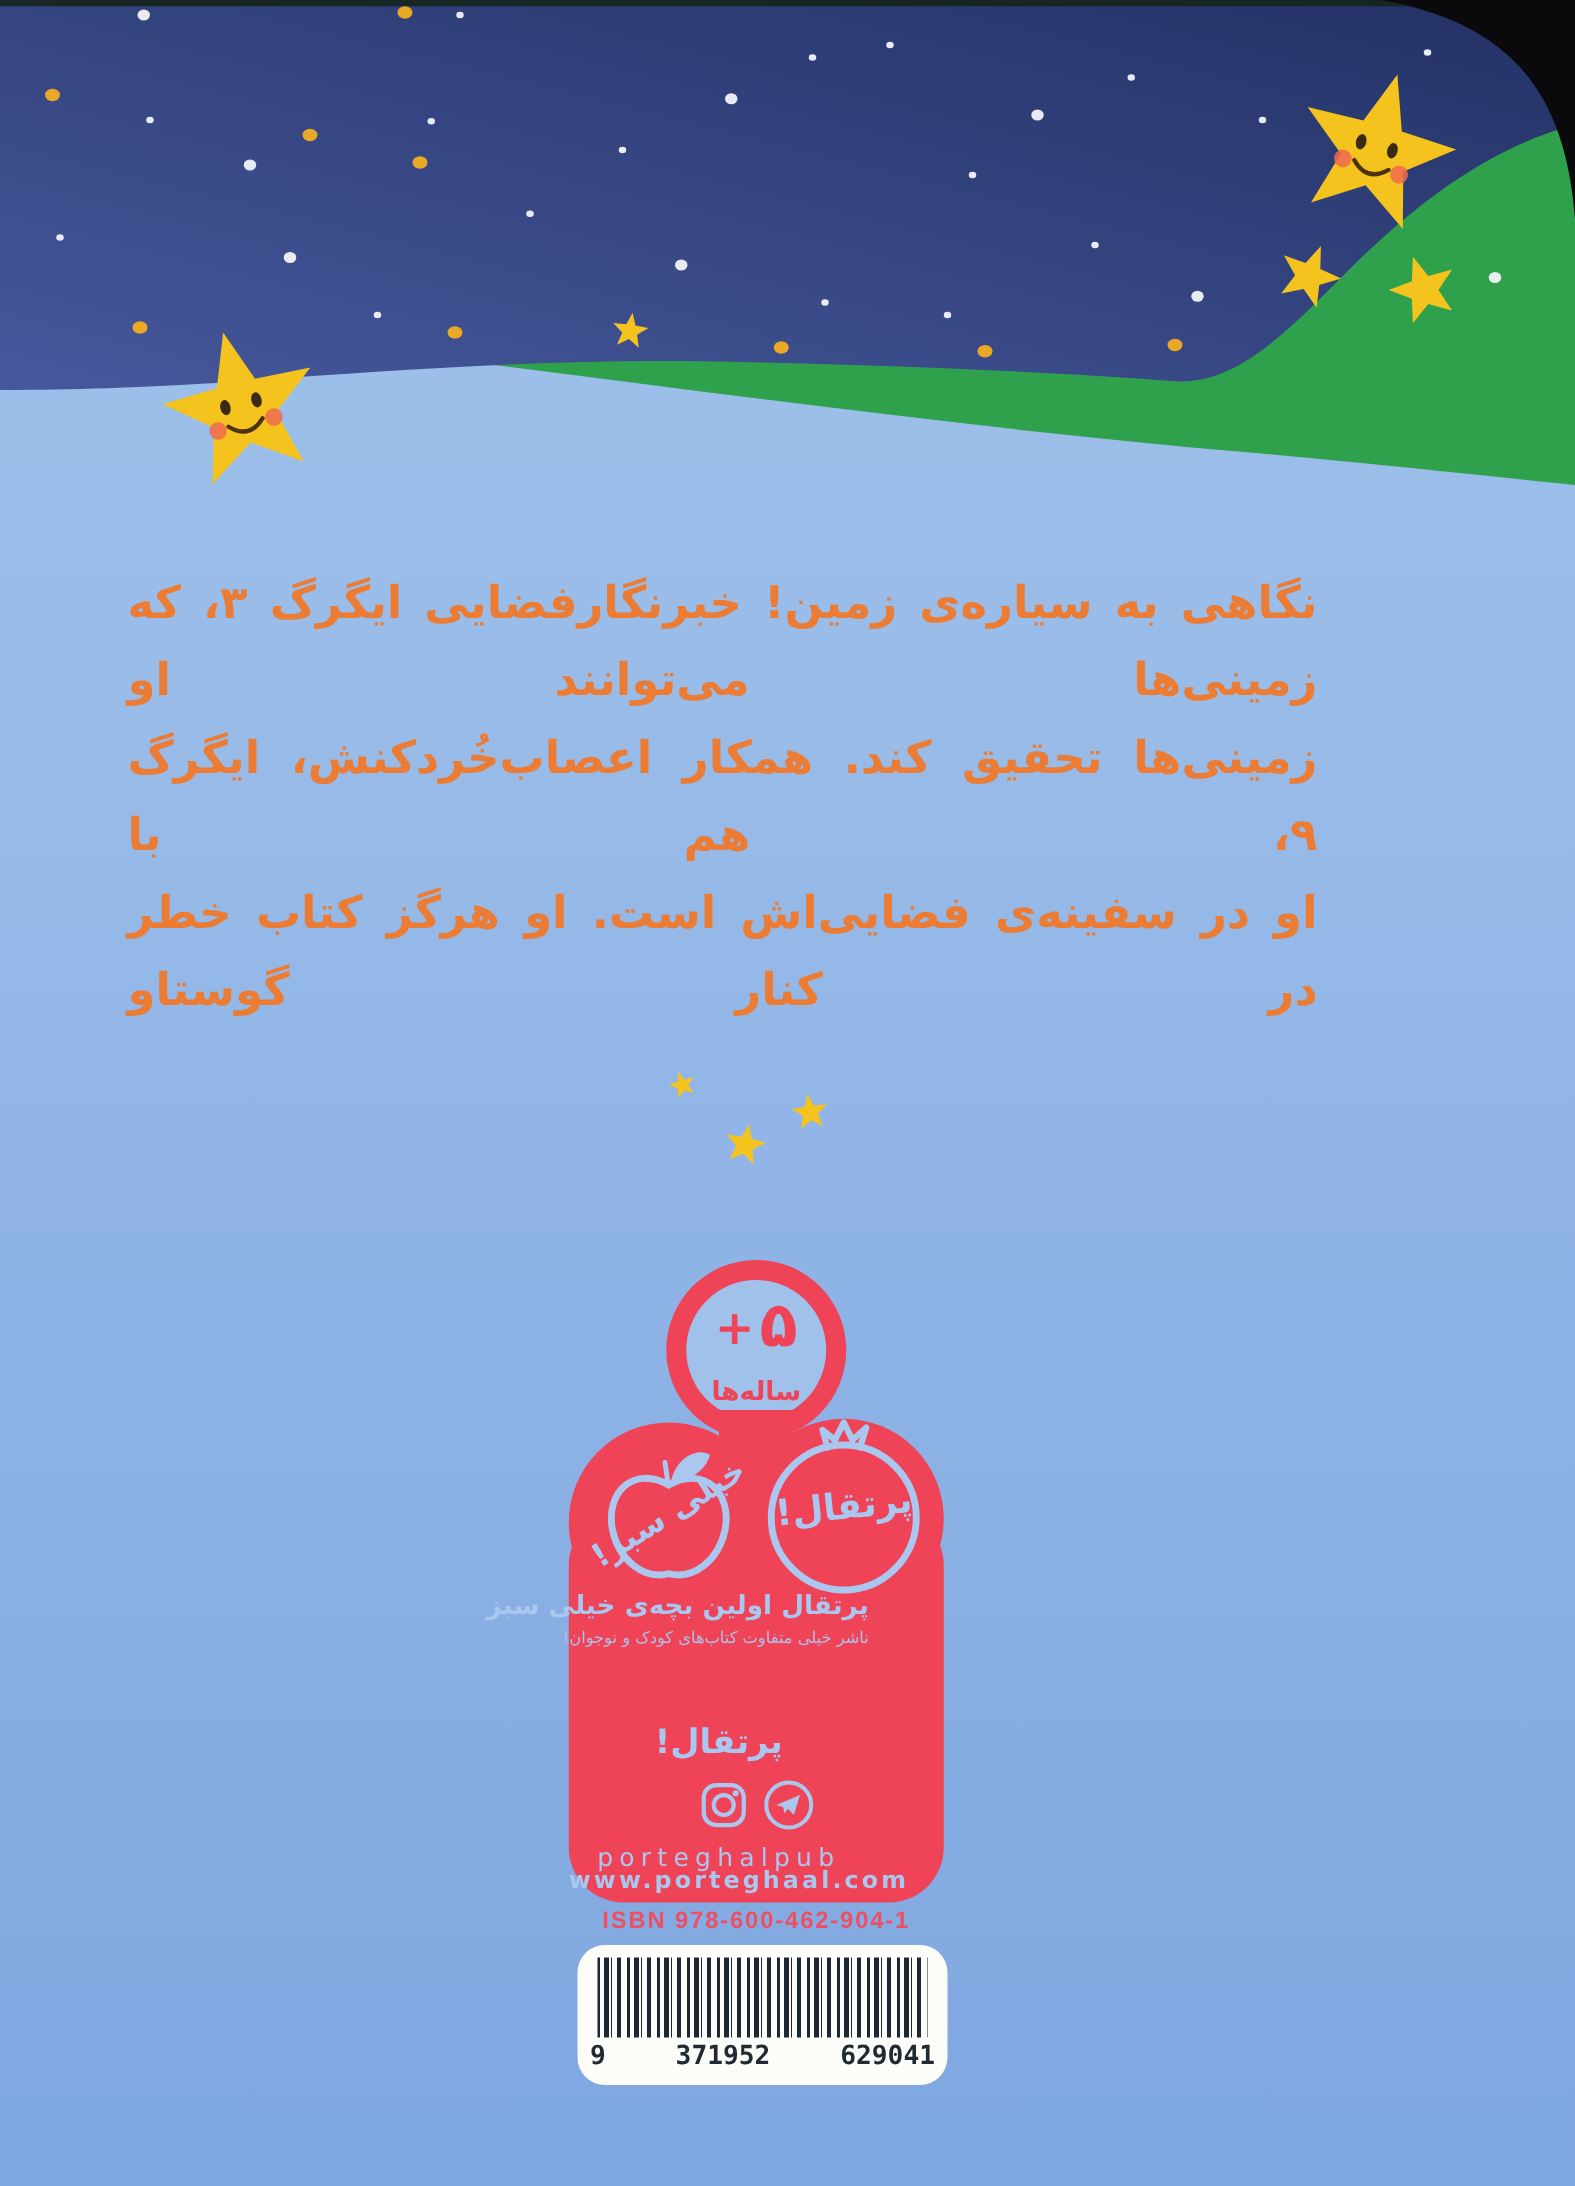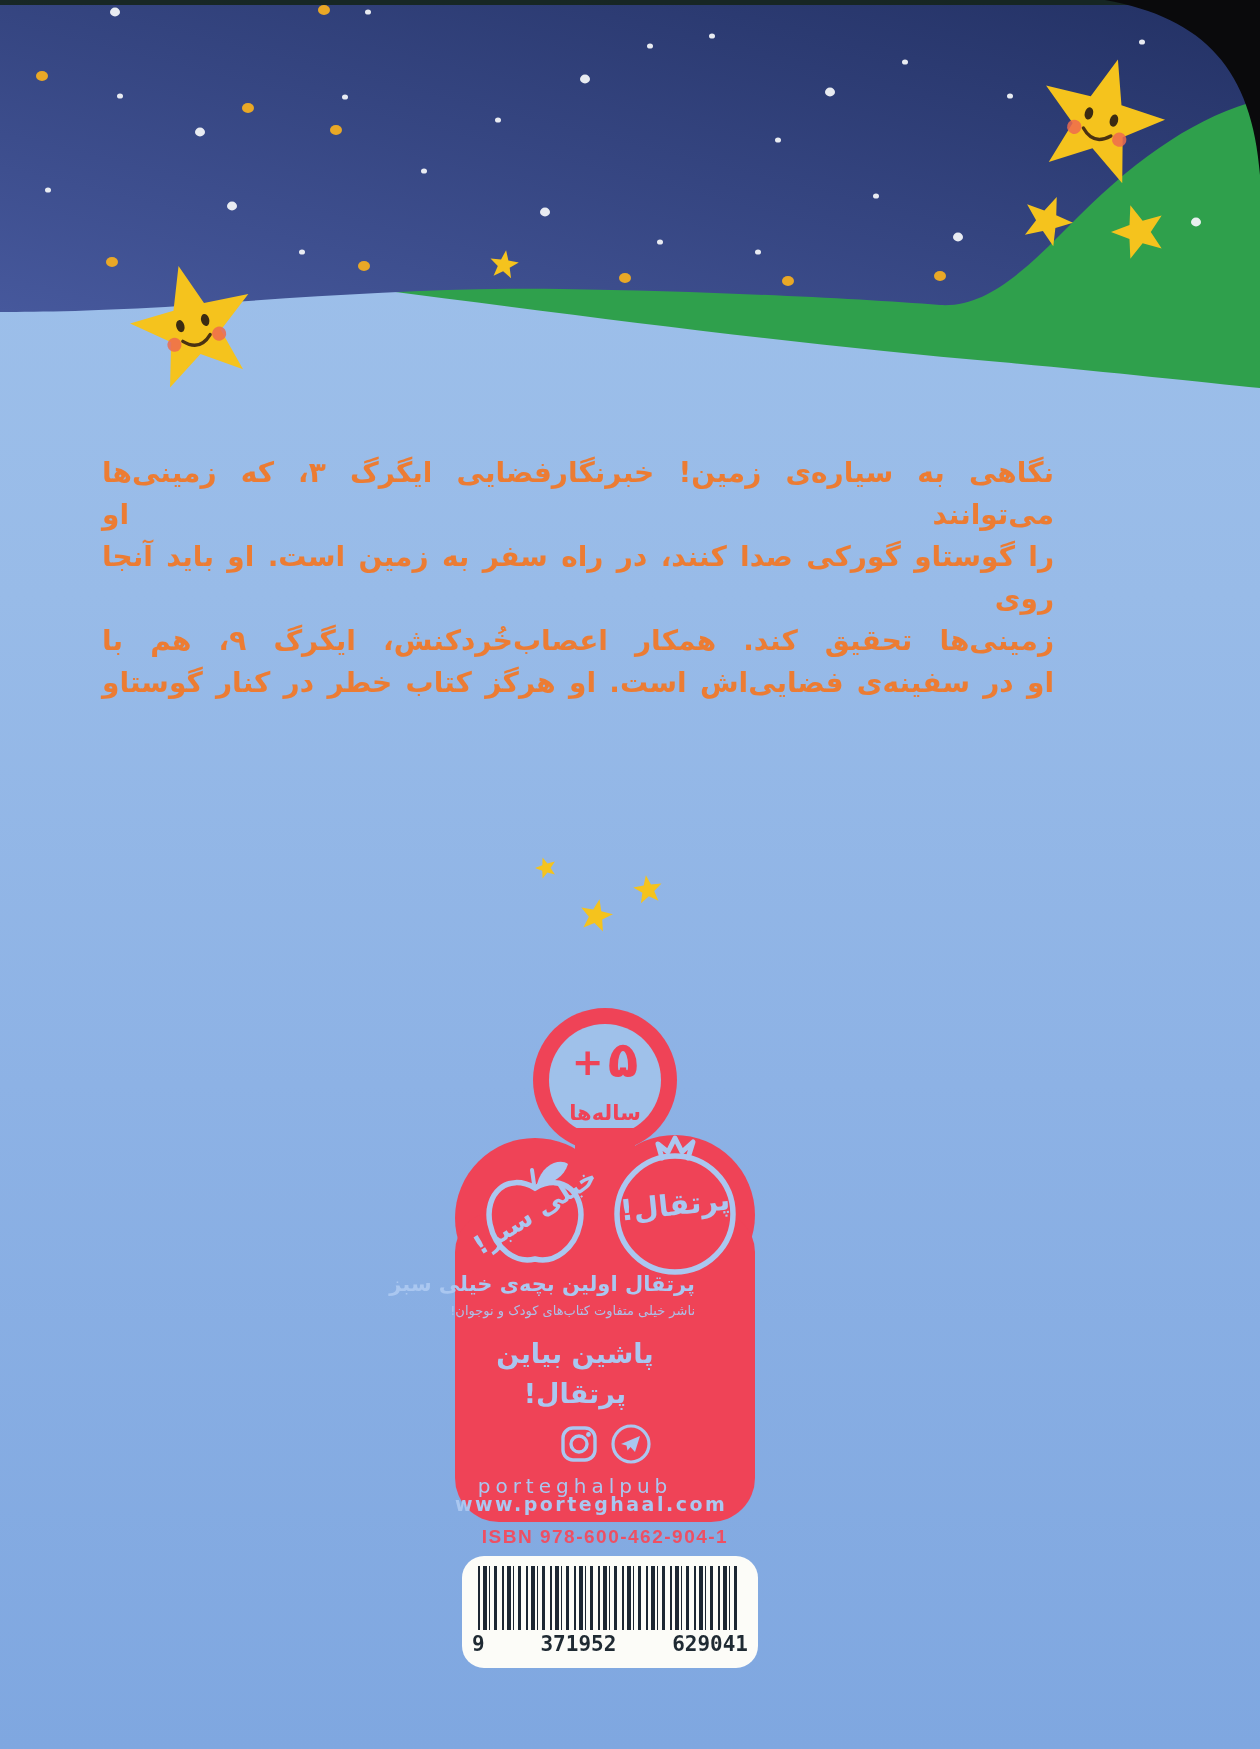--- a/index.html
+++ b/index.html
@@ -12,21 +12,21 @@
   }
   svg{display:block}
   .sky-svg{position:absolute;top:0;left:0}
   .sg1{stop-color:var(--night-sky)}
   .sg2{stop-color:var(--night-sky-light)}
 
   
   .synopsis{
     position:absolute;top:452px;left:102px;width:952px;
     direction:rtl;color:var(--text-orange);
-    font-weight:bold;font-size:28px;line-height:42px;
+    font-weight:bold;font-size:36px;line-height:62px;
   }
   .syn-line{text-align:justify;text-align-last:justify;word-spacing:2px;}
   .syn-line.last{text-align:right;text-align-last:right;padding-left:40px;padding-right:44px;}
 
   .mini-stars{position:absolute;top:838px;left:500px;}
 
   
   .age-badge{position:absolute;left:533px;top:1008px;width:144px;height:144px;border-radius:50%;background:var(--badge-red);}
   .age-inner{position:absolute;inset:16px;border-radius:50%;background:var(--cover-blue);
     display:flex;flex-direction:column;align-items:center;justify-content:center;color:var(--badge-red);}
@@ -150,21 +150,20 @@
     <g transform="translate(1139,232) rotate(-18) scale(0.56)">
       <use href="#star5" style="fill:var(--star-yellow)"></use>
     </g>
     <g transform="translate(504,265) rotate(8) scale(0.30)">
       <use href="#star5" style="fill:var(--star-yellow)"></use>
     </g>
   </svg>
 
   <div class="synopsis">
     <div class="syn-line">نگاهی به سیاره‌ی زمین! خبرنگارفضایی ایگرگ ۳، که زمینی‌ها می‌توانند او</div>
-    <div class="syn-line">را گوستاو گورکی صدا کنند، در راه سفر به زمین است. او باید آنجا روی</div>
     <div class="syn-line">زمینی‌ها تحقیق کند. همکار اعصاب‌خُردکنش، ایگرگ ۹، هم با</div>
     <div class="syn-line">او در سفینه‌ی فضایی‌اش است. او هرگز کتاب خطر در کنار گوستاو</div>
   </div>
 
   <svg class="mini-stars" width="210" height="110" viewBox="0 0 210 110">
     <g transform="translate(46,30) rotate(-18) scale(0.22)">
         <use href="#star5" style="fill:var(--star-yellow)"></use>
       </g>
     <g transform="translate(96,78) rotate(12) scale(0.34)">
         <use href="#star5" style="fill:var(--star-yellow)"></use>
@@ -201,21 +200,20 @@
   <div class="logo-circle right">
     <svg width="150" height="150" viewBox="0 0 150 150">
       <circle cx="75" cy="82" r="58" fill="none" stroke="var(--badge-text-blue)" stroke-width="5.5"></circle>
       <path d="M62,26 L58,12 L68,20 L75,6 L82,20 L93,10 L88,26" fill="none" stroke="var(--badge-text-blue)" stroke-width="5" stroke-linejoin="round" stroke-linecap="round"></path>
     </svg>
     <span class="logo-word porteghal">پرتقال!</span>
   </div>
 
   <div class="card-text tagline">پرتقال اولین بچه‌ی خیلی سبز</div>
   <div class="card-text subtagline">ناشر خیلی متفاوت کتاب‌های کودک و نوجوان!</div>
-  <div class="card-text cta1">پاشین بیاین</div>
   <div class="card-text cta2">پرتقال!</div>
 
   <div class="social-row">
     <svg width="44" height="44" viewBox="0 0 44 44">
       <rect x="6" y="6" width="32" height="32" rx="10" fill="none" stroke="var(--badge-text-blue)" stroke-width="3.4"></rect>
       <circle cx="22" cy="22" r="8" fill="none" stroke="var(--badge-text-blue)" stroke-width="3.4"></circle>
       <circle cx="31.5" cy="12.5" r="2.4" fill="var(--badge-text-blue)"></circle>
     </svg>
     <svg width="44" height="44" viewBox="0 0 44 44">
       <circle cx="22" cy="22" r="18" fill="none" stroke="var(--badge-text-blue)" stroke-width="3.2"></circle>

